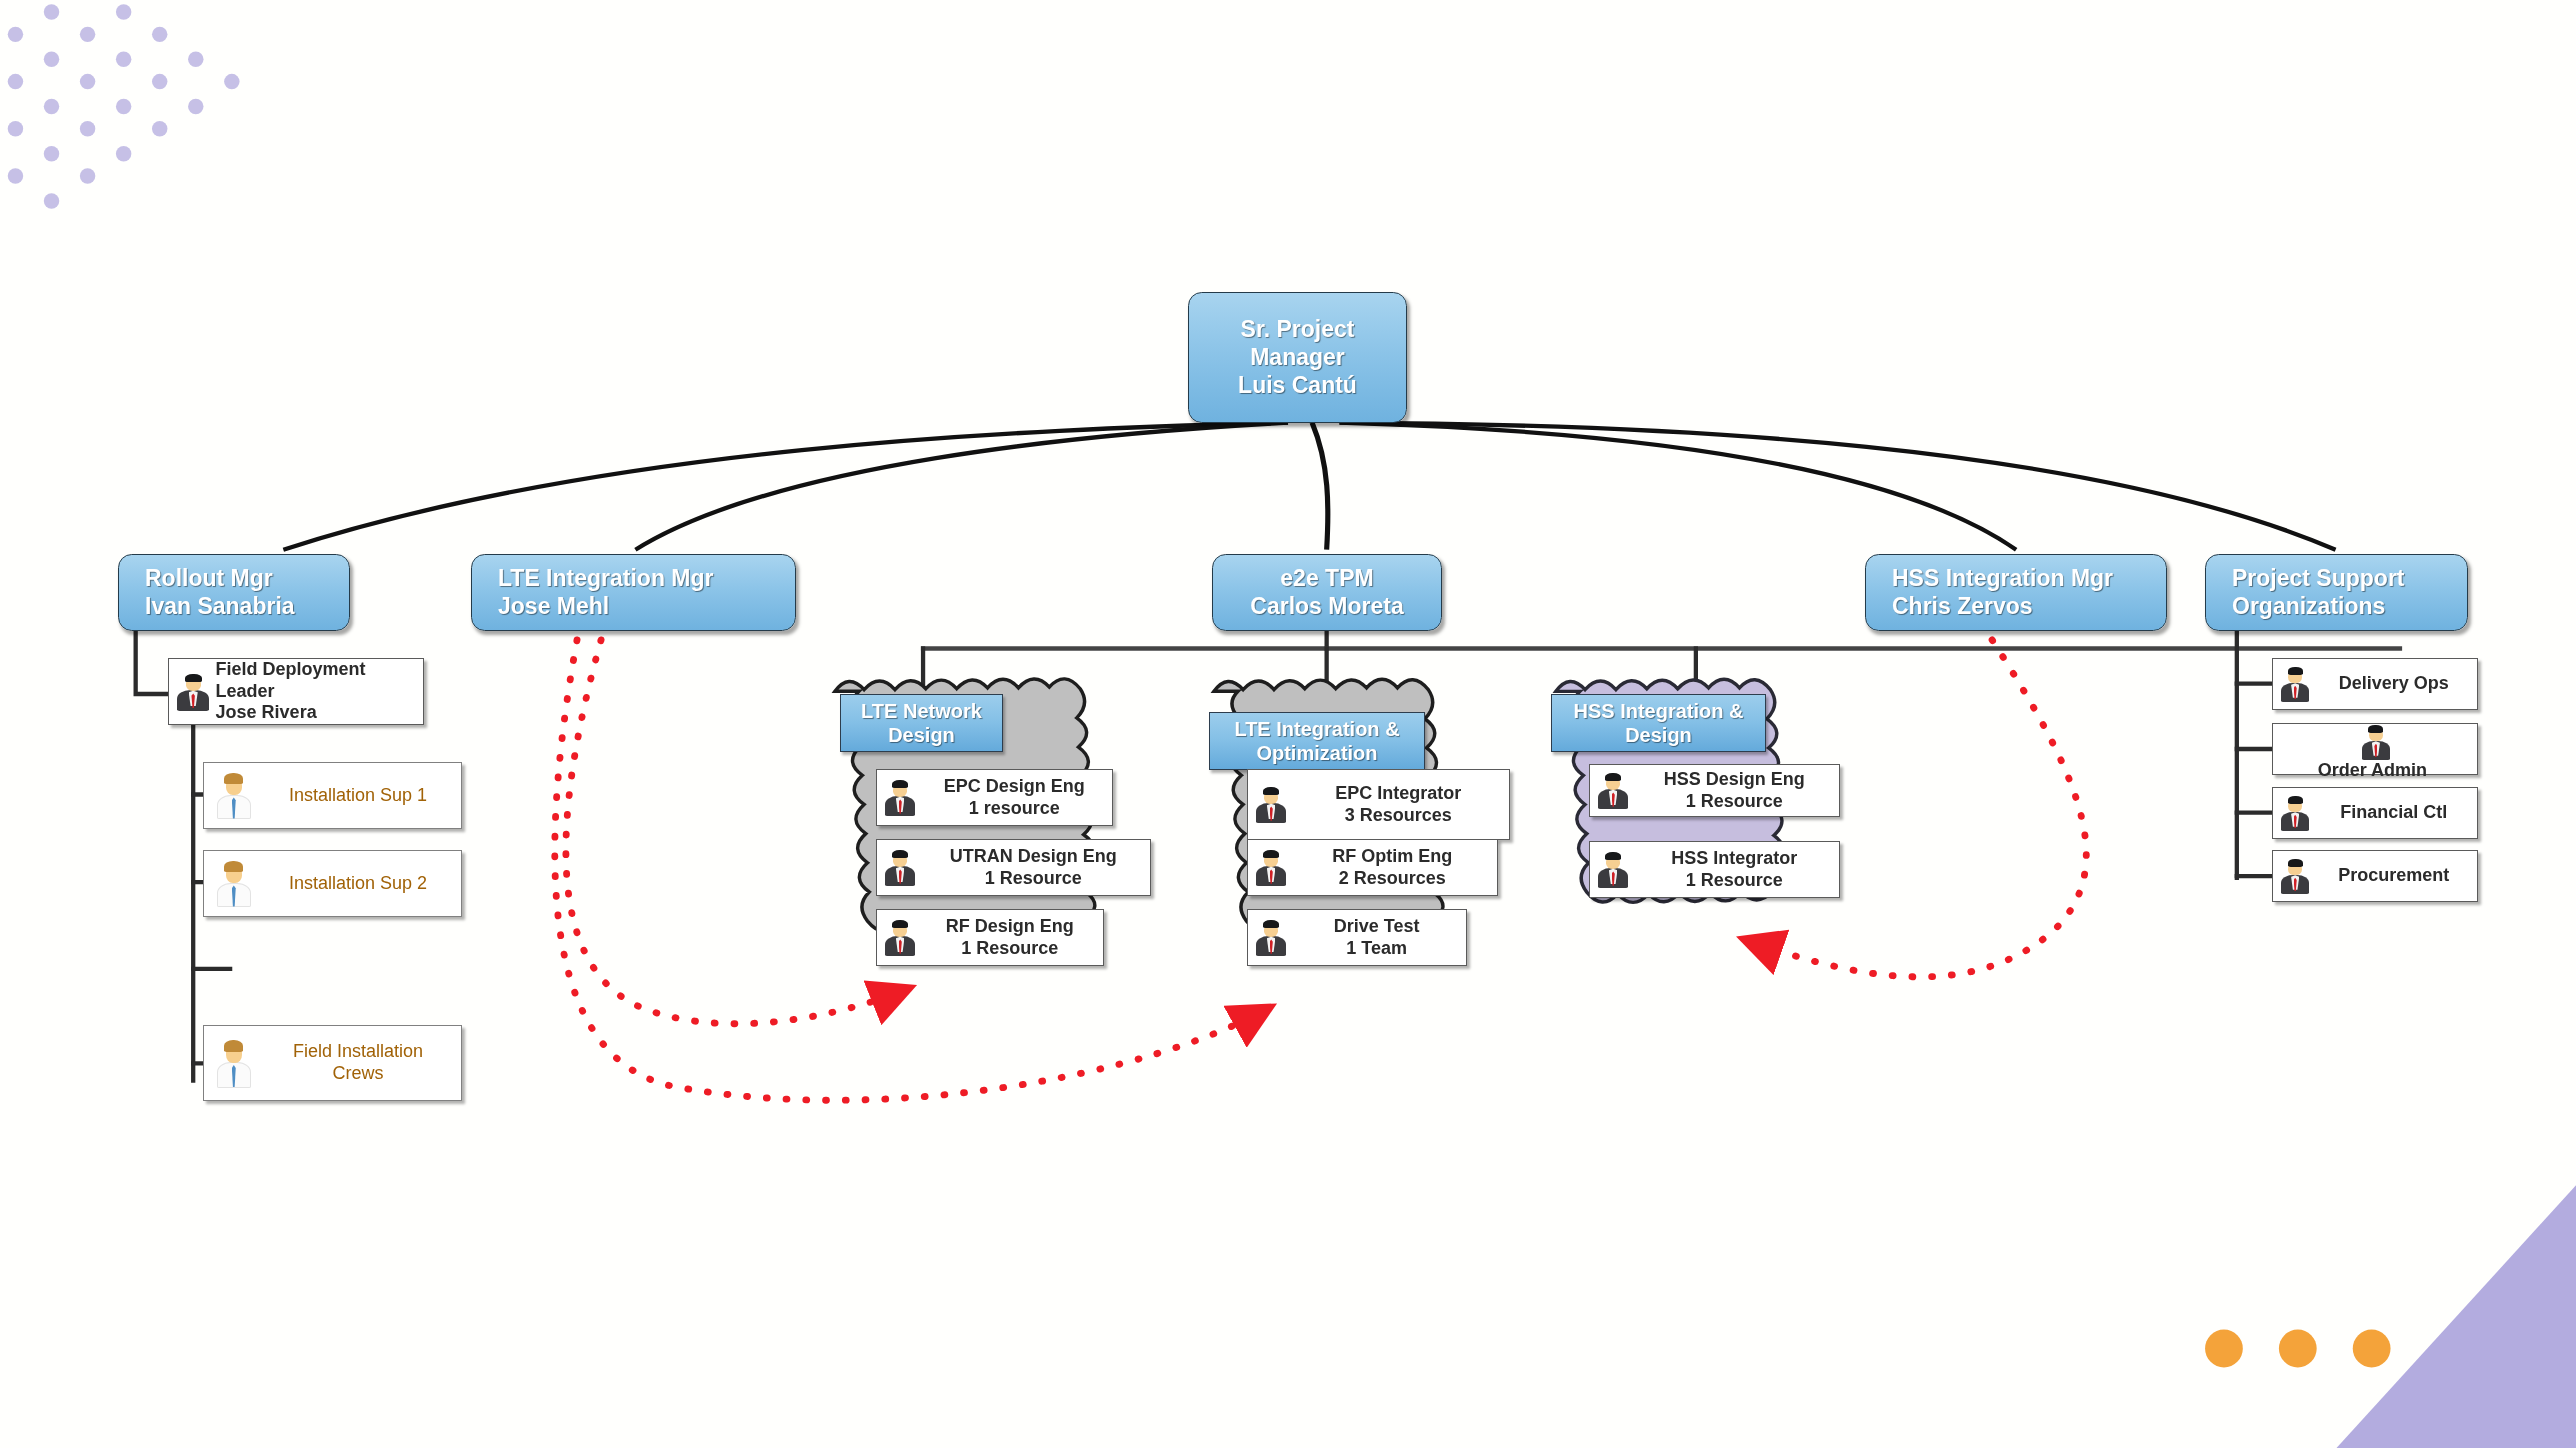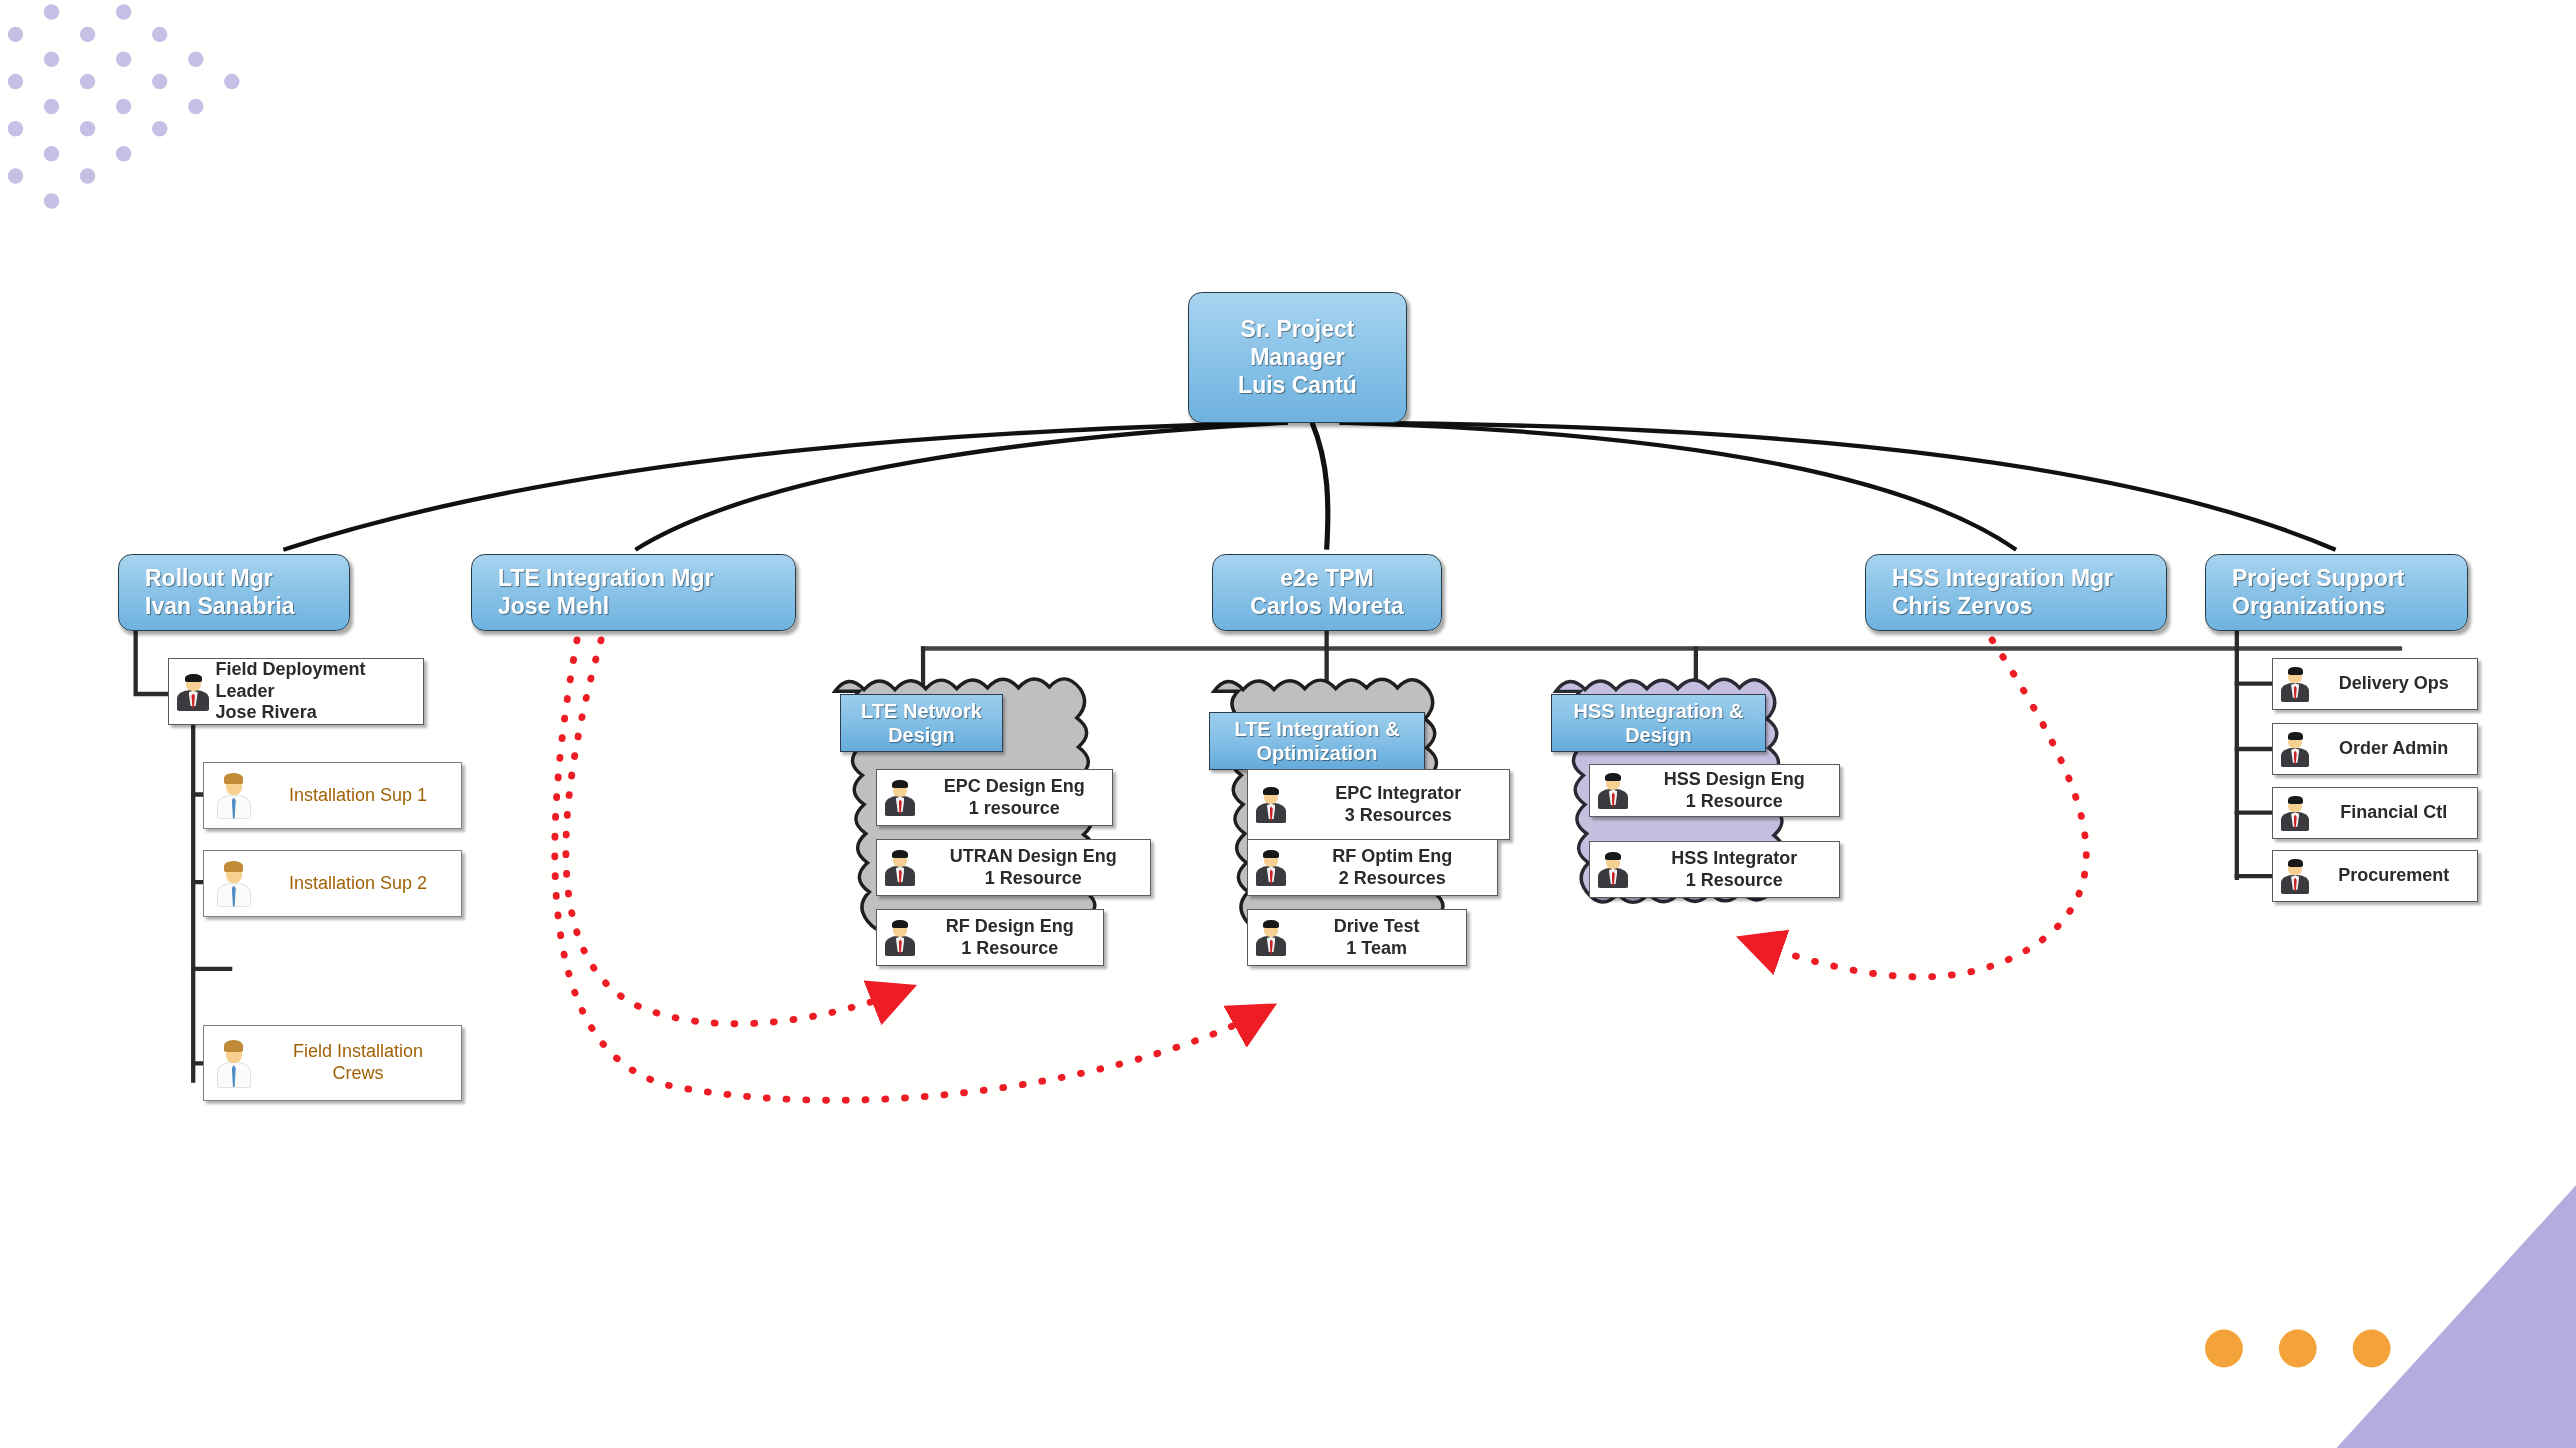--- a/index.html
+++ b/index.html
@@ -441,21 +441,21 @@
     <span class="ava suit" style="width:34px;height:36px;">
       <i class="body"></i>
         <i class="shirt"></i>
         <i class="tie"></i>
         <i class="face"></i>
         <i class="hair"></i>
     </span>
     <span class="txt">Delivery Ops</span>
   </div>
 
-  <div class="node card" style="left:2272px;top:723px;width:206px;height:52px;font-size:18px;">
+  <div class="node card" style="left:2272px;top:723px;width:206px;height:52px;font-size:18px;flex-direction:column;">
     <span class="ava suit" style="width:34px;height:36px;">
       <i class="body"></i>
         <i class="shirt"></i>
         <i class="tie"></i>
         <i class="face"></i>
         <i class="hair"></i>
     </span>
     <span class="txt">Order Admin</span>
   </div>
 

